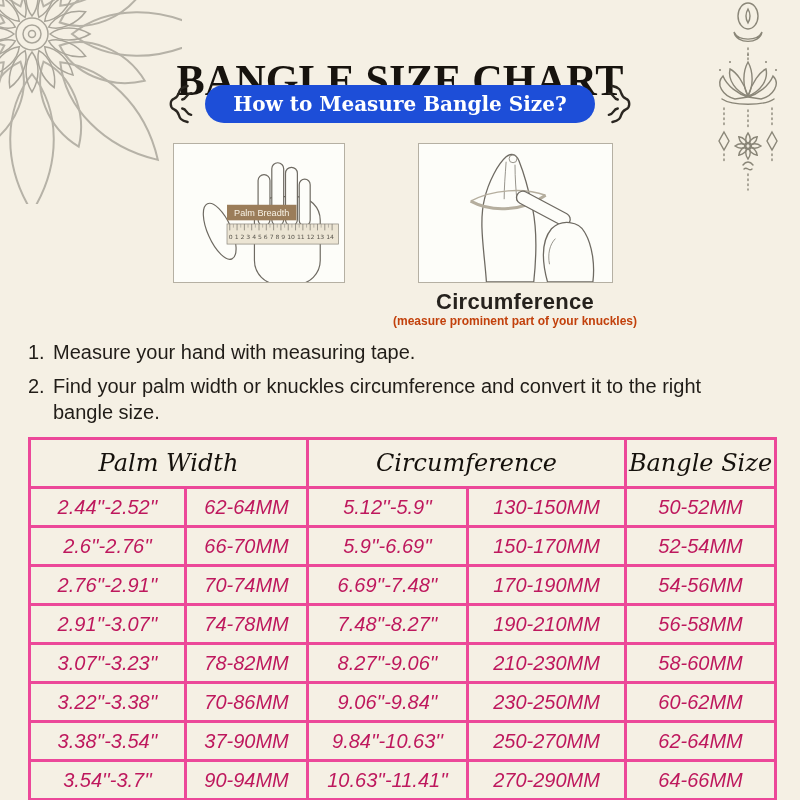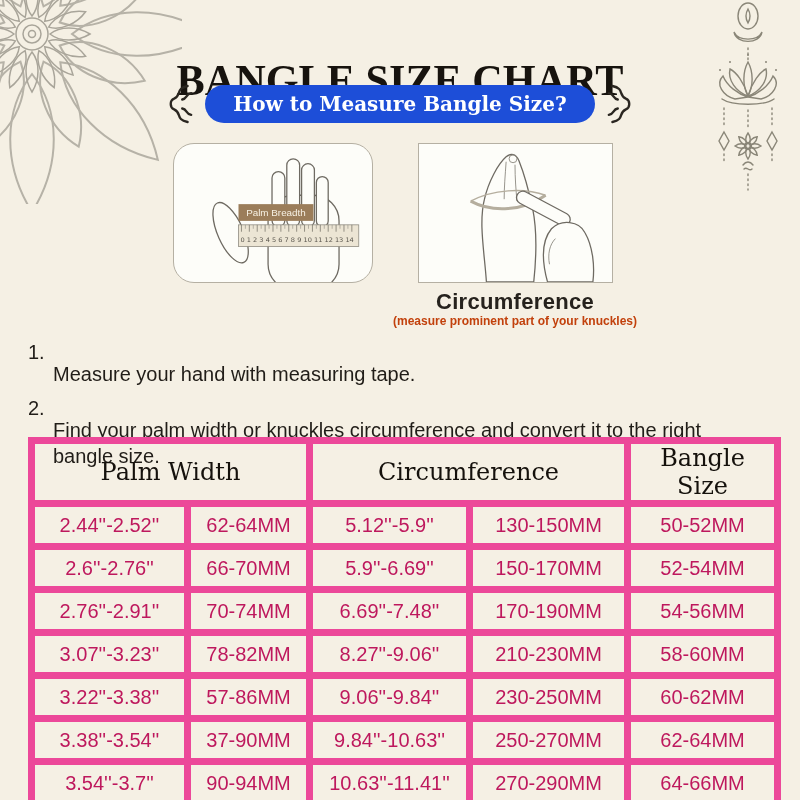--- a/index.html
+++ b/index.html
@@ -26,45 +26,45 @@
     border-radius:19px; padding:0 28px;
     font-family:"DejaVu Serif", serif; font-weight:bold; font-size:20px;
     white-space:nowrap;
   }
   .flourish{width:27px; height:46px;}
   
   .figbox{
     position:absolute; top:143px; height:140px; background:#fdfdf9;
     border:1px solid #b5b0a3; box-sizing:border-box;
   }
-  .figbox.width-box{left:173px; width:200px;border-radius:21px;}
+  .figbox.width-box{left:173px; width:172px;}
   .figbox.circ-box{left:418px; width:195px;}
   .figbox svg{display:block; width:100%; height:100%;}
   .fig-label{
     position:absolute; top:289px; text-align:center;
     font-weight:bold; font-size:22px; color:#26221d; letter-spacing:0.3px;
   }
   .fig-label.w{left:173px; width:186px;}
   .fig-label.c{left:390px; width:250px;}
   .fig-caption{
     position:absolute; top:314px; left:340px; width:350px; text-align:center;
     font-weight:bold; font-size:12px; color:#c2410c;
   }
   
   .instructions{position:absolute; left:28px; top:339px; width:714px;}
   .instr{display:flex; font-size:20px; line-height:1.33; color:#211d18; margin-bottom:7px;}
   .instr .num{flex:none; width:25px;}
-  .instr .txt{flex:1;margin-top:22px;}
+  .instr .txt{flex:1;}
   
   table.size-table{
     position:absolute; left:28px; top:437px; width:746px;
     border-collapse:collapse; table-layout:fixed;
   }
   .size-table th, .size-table td{
-    border:7px solid #ec4899; text-align:center; padding:0;
+    border:3px solid #ec4899; text-align:center; padding:0;font-style:italic;
   }
   .size-table th{
     height:46px; font-family:"DejaVu Serif", serif; font-weight:normal;
     font-size:24px; color:#15110c;
   }
   .size-table td{
     height:36px; font-size:20px; color:#be185d;
   }
 </style>
 </head>
@@ -278,29 +278,36 @@
         <td>52-54MM</td>
       </tr>
       <tr>
         <td>2.76''-2.91''</td>
         <td>70-74MM</td>
         <td>6.69''-7.48''</td>
         <td>170-190MM</td>
         <td>54-56MM</td>
       </tr>
       <tr>
+        <td>2.91''-3.07''</td>
+        <td>74-78MM</td>
+        <td>7.48''-8.27''</td>
+        <td>190-210MM</td>
+        <td>56-58MM</td>
+      </tr>
+      <tr>
         <td>3.07''-3.23''</td>
         <td>78-82MM</td>
         <td>8.27''-9.06''</td>
         <td>210-230MM</td>
         <td>58-60MM</td>
       </tr>
       <tr>
         <td>3.22''-3.38''</td>
-        <td>57-86MM</td>
+        <td>70-86MM</td>
         <td>9.06''-9.84''</td>
         <td>230-250MM</td>
         <td>60-62MM</td>
       </tr>
       <tr>
         <td>3.38''-3.54''</td>
         <td>37-90MM</td>
         <td>9.84''-10.63''</td>
         <td>250-270MM</td>
         <td>62-64MM</td>

